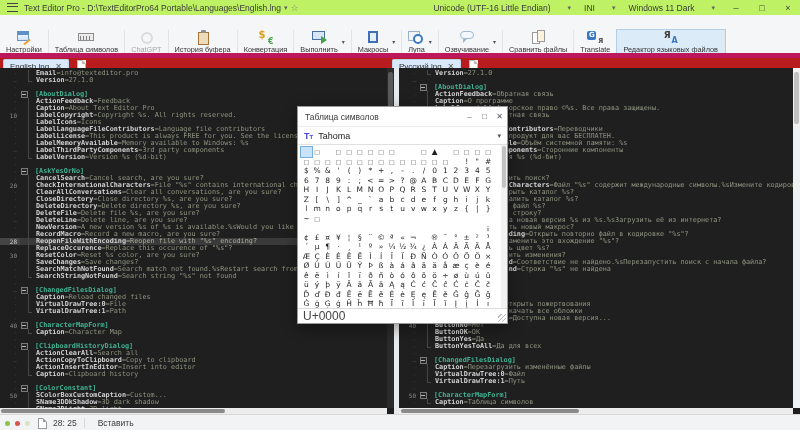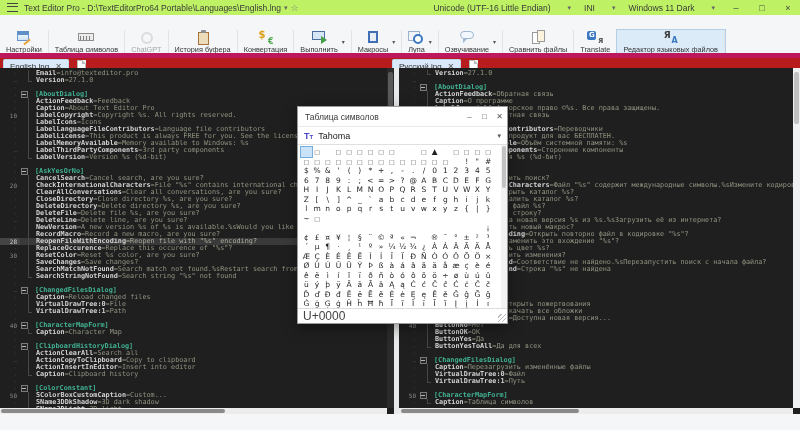--- a/index.html
+++ b/index.html
@@ -687,14 +687,23 @@
       <div id="cm-vsb">
           <div class="thumb"></div>
         </div>
     </div>
     <div id="cm-status">
       <span>U+0000</span>
       <div id="cm-grip"></div>
     </div>
   </div>
 
+  <div id="statusbar">
+    <span class="sdot" id="dot1" style="background: rgb(139, 195, 74);"></span>
+    <span class="sdot" id="dot2" style="background: rgb(217, 83, 79);"></span>
+    <span class="sdot" id="dot3" style="background: rgb(215, 227, 196);"></span>
+    <span class="sdoc"></span>
+    <span class="sitem">28: 25</span>
+    <span class="ssep"></span>
+    <span class="sitem">Вставить</span>
+  </div>
 
 </div>
 
 </body></html>

